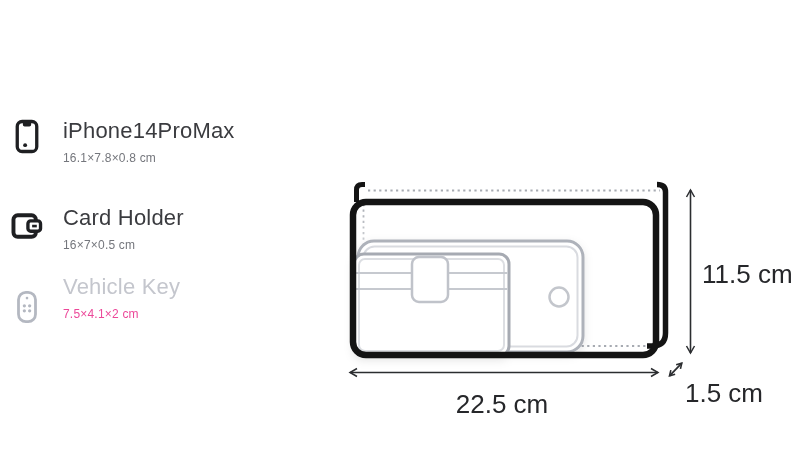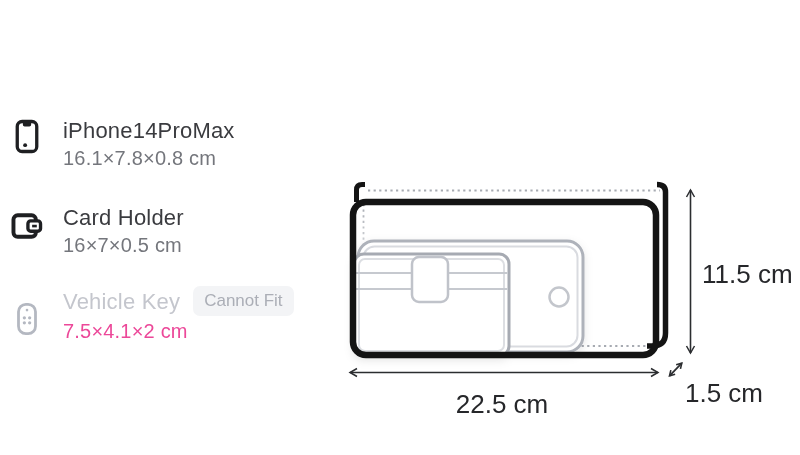--- a/index.html
+++ b/index.html
@@ -7,21 +7,21 @@
     width:800px;height:455px;position:relative;overflow:hidden;
     background:#ffffff;
     font-family:"Liberation Sans", sans-serif;
     -webkit-font-smoothing:antialiased;
   }
   
   .item{position:absolute;left:8px;display:flex;align-items:flex-start;justify-content:flex-end;}
   .item-icon{width:37px;flex-shrink:0;display:flex;justify-content:center;}
   .item-text{margin-left:18px;}
   .item-title{font-size:22px;line-height:25px;color:#3a3b3f;letter-spacing:0.2px;}
-  .item-dims{font-size:20px;line-height:18px;margin-top:6px;color:#74767c;letter-spacing:0.2px;}
+  .item-dims{font-size:12px;line-height:18px;margin-top:6px;color:#74767c;letter-spacing:0.2px;}
   .item.disabled .item-title{color:#c4c6cd;}
   .item.disabled .item-dims{color:#ec4899;}
   .title-row{display:flex;align-items:center;gap:13px;}
   .badge{
     background:#f3f4f6;color:#abaeb6;font-size:17px;line-height:20px;
     padding:5px 11px;border-radius:7px;white-space:nowrap;
   }
   
   #diagram{position:absolute;left:0;top:0;}
   #diagram text{font-family:"Liberation Sans", sans-serif;fill:#26272a;font-size:26px;}
@@ -50,35 +50,34 @@
       <rect x="18" y="8.5" width="13.5" height="11" rx="3" fill="#ffffff" stroke="#1e1f22" stroke-width="3.6"></rect>
       <line x1="22.5" y1="14" x2="27.5" y2="14" stroke="#1e1f22" stroke-width="2.8"></line>
     </svg>
   </div>
   <div class="item-text">
     <div class="item-title">Card Holder</div>
     <div class="item-dims">16×7×0.5 cm</div>
   </div>
 </div>
 
-<div class="item disabled" style="top:286px;">
+<div class="item disabled" style="top:274px;">
   <div class="item-icon" style="margin-top:16px;">
     <svg width="22" height="34" viewBox="0 0 28 44">
       <rect x="3" y="3" width="22" height="38" rx="9.5" fill="none" stroke="#b4b8c1" stroke-width="3.6"></rect>
       <circle cx="14" cy="10.5" r="1.7" fill="#b4b8c1"></circle>
       <circle cx="10.6" cy="20.5" r="2.1" fill="#b4b8c1"></circle>
       <circle cx="17.4" cy="20.5" r="2.1" fill="#b4b8c1"></circle>
       <circle cx="10.6" cy="27" r="2.1" fill="#b4b8c1"></circle>
       <circle cx="17.4" cy="27" r="2.1" fill="#b4b8c1"></circle>
     </svg>
   </div>
   <div class="item-text">
     <div class="title-row">
       <div class="item-title">Vehicle Key</div>
-      <div class="badge">Cannot Fit</div>
     </div>
     <div class="item-dims">7.5×4.1×2 cm</div>
   </div>
 </div>
 
 <svg id="diagram" width="800" height="455" viewBox="0 0 800 455">
   <defs>
     <linearGradient id="fadeV" gradientUnits="userSpaceOnUse" x1="363.5" y1="204" x2="363.5" y2="292">
       <stop offset="0" stop-color="#a7abb2"></stop>
       <stop offset="1" stop-color="#a7abb2" stop-opacity="0"></stop>

